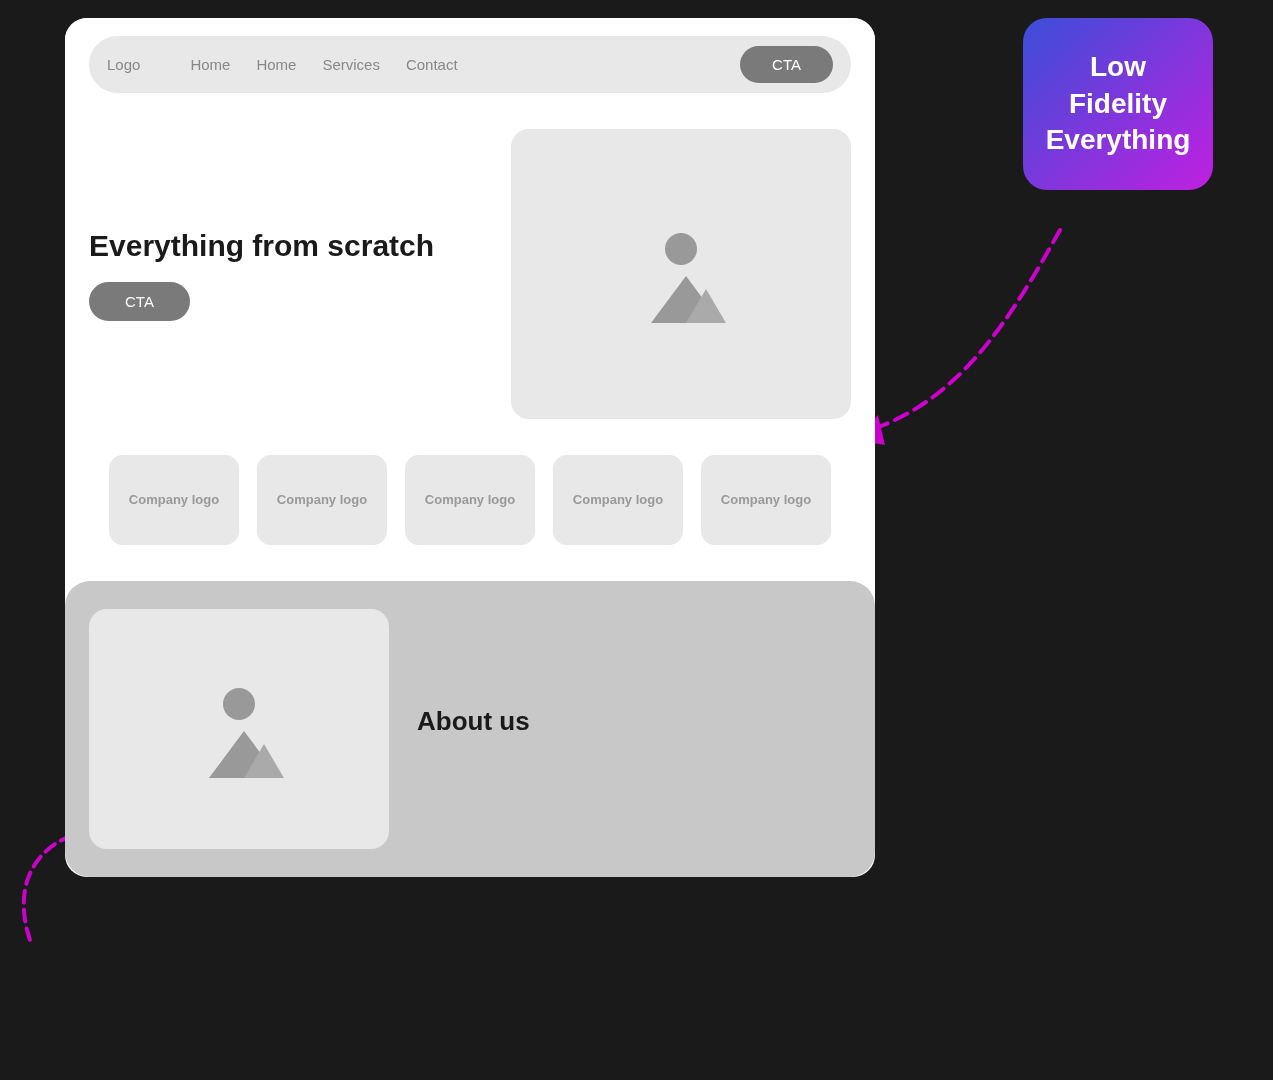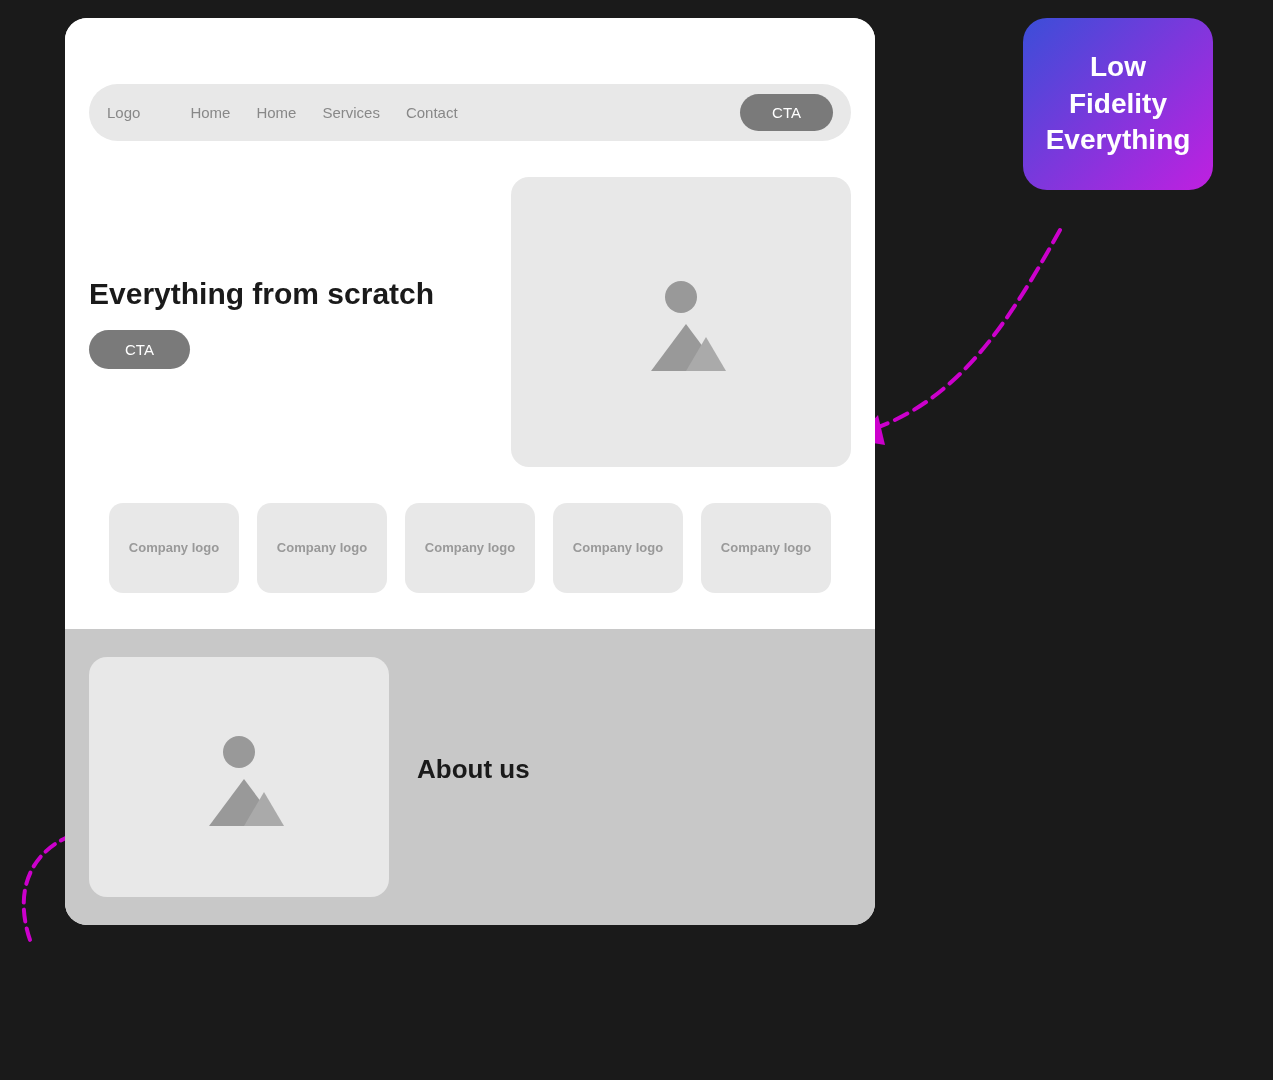--- a/index.html
+++ b/index.html
@@ -31,21 +31,20 @@
 
     
     .navbar {
       background: #e8e8e8;
       border-radius: 50px;
       display: flex;
       align-items: center;
       padding: 10px 18px;
       gap: 30px;
       margin-bottom: 36px;
-      margin-top: 48px;
     }
 
     .nav-logo {
       color: #888;
       font-size: 15px;
       margin-right: 20px;
     }
 
     .nav-links {
       display: flex;
@@ -164,20 +163,21 @@
       color: #999;
       font-size: 13px;
       text-align: center;
       line-height: 1.4;
     }
 
     
     .gray-section {
       background: #c8c8c8;
       padding: 28px 24px 28px 24px;
+      border-radius: 25px;
     }
 
     .about-row {
       display: flex;
       gap: 28px;
       align-items: center;
     }
 
     .about-image-placeholder {
       width: 300px;

